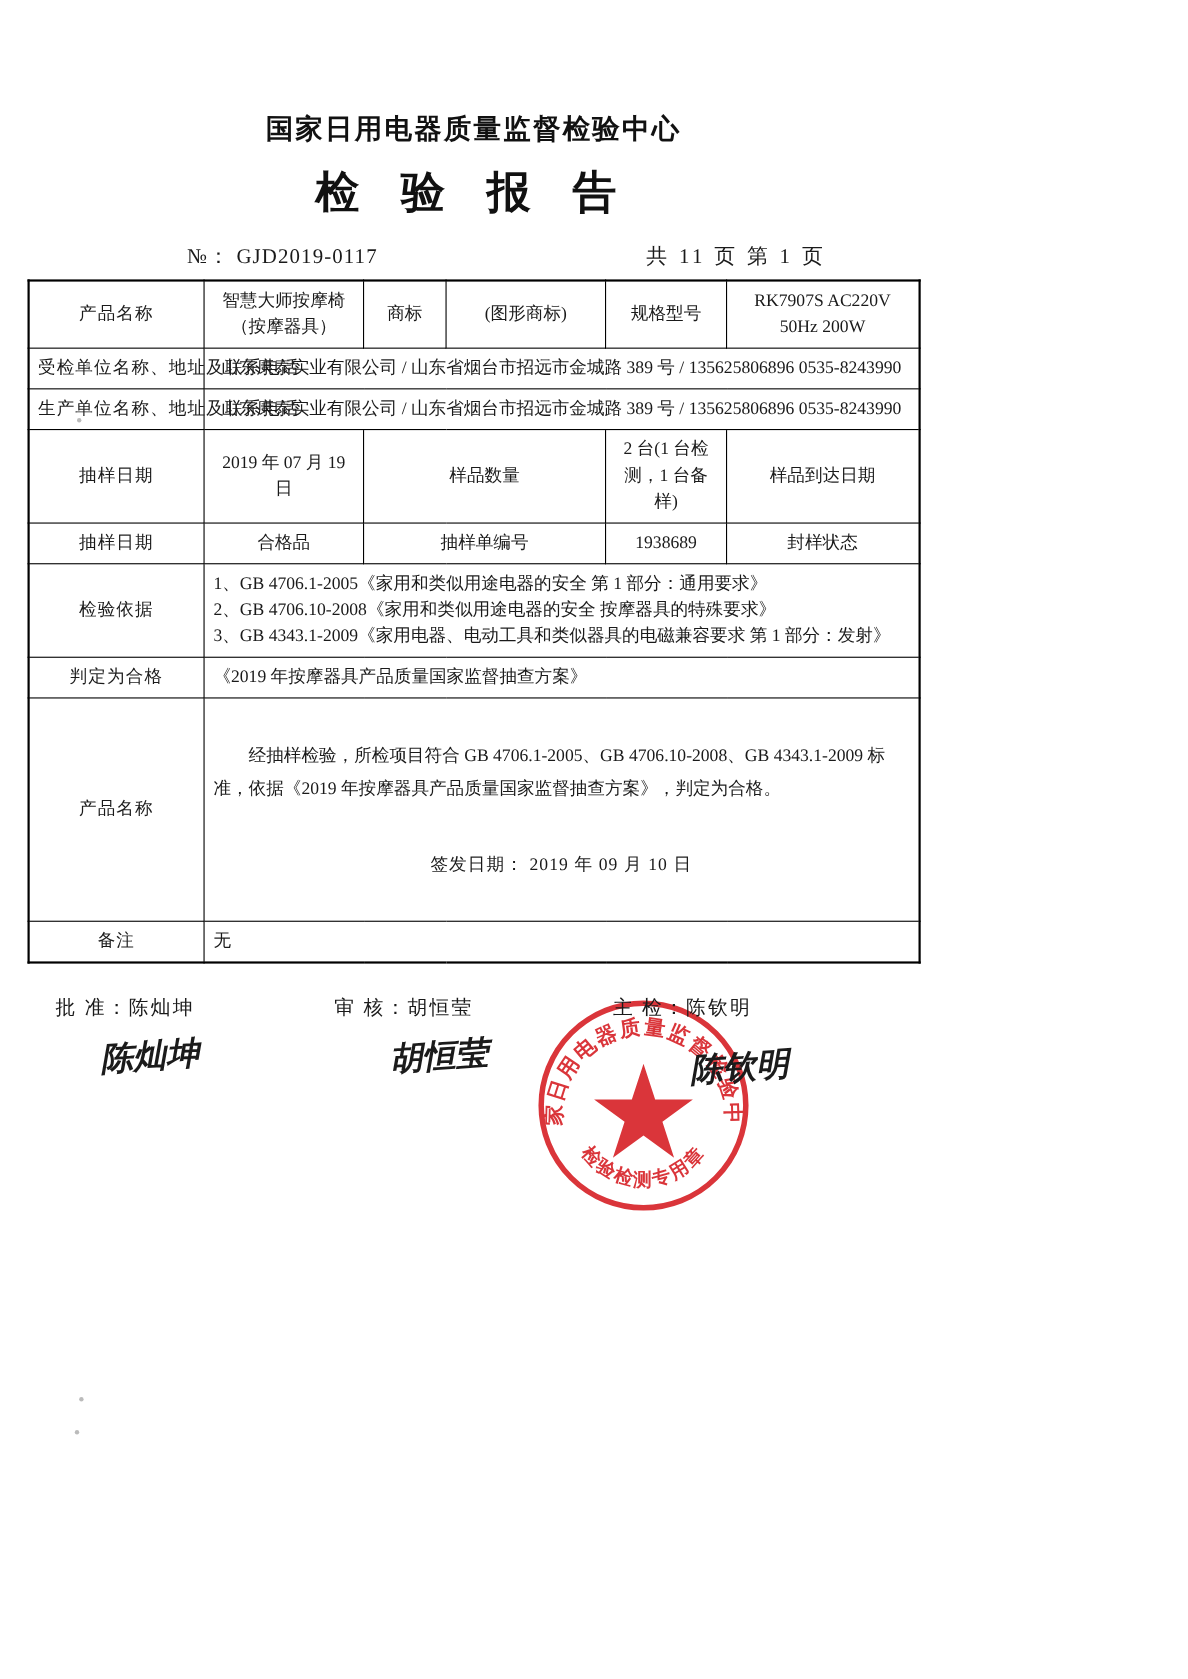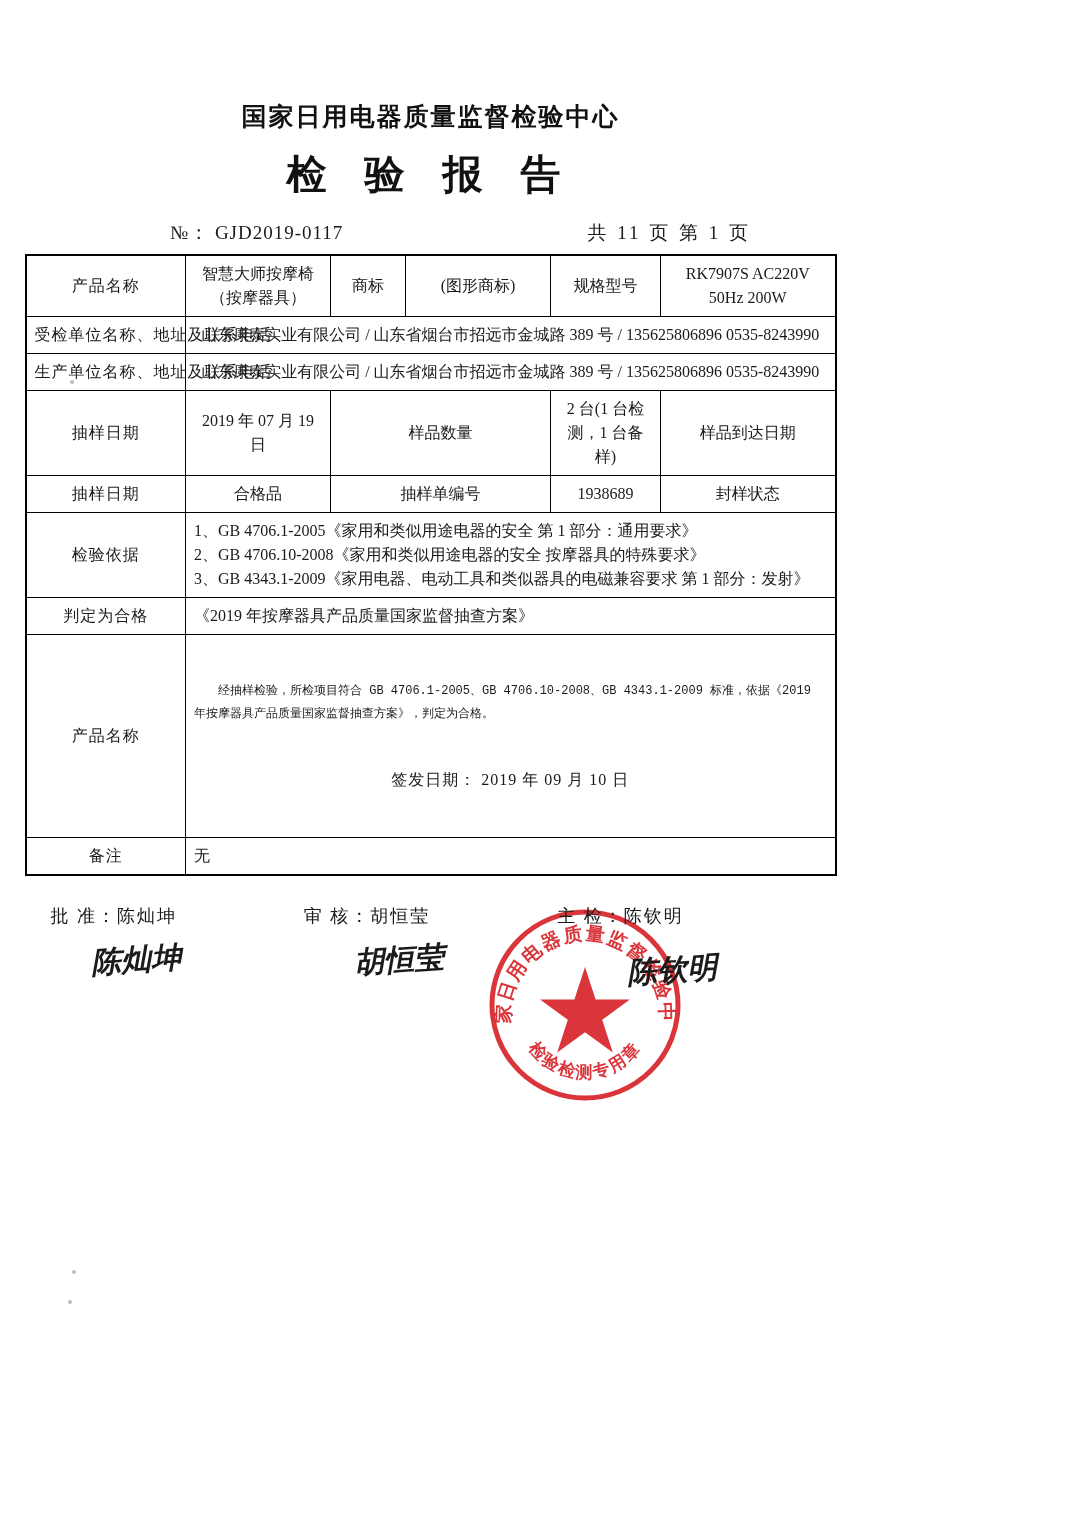--- a/index.html
+++ b/index.html
@@ -89,22 +89,21 @@
   }
   .concl-cell {
     padding: 34px 18px 34px 18px;
     position: relative;
     height: 190px;
     vertical-align: top;
   }
   .concl-p {
     text-indent: 2em;
     line-height: 1.9;
-    font-size: 12px;
-    font-family: Liberation Mono, monospace;
+    font-size: 16px;
   }
   .sign-date {
     margin-top: 42px;
     text-align: center;
     letter-spacing: 1px;
     font-size: 16px;
   }
   .remark-cell { padding: 14px; }
   .signatures {
     display: flex;

